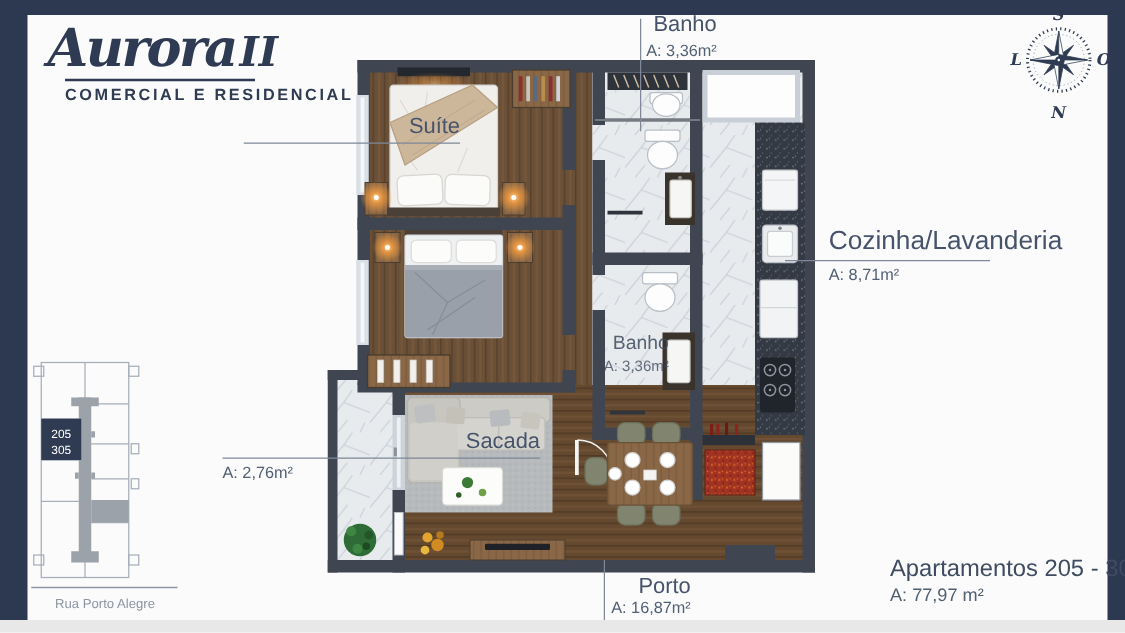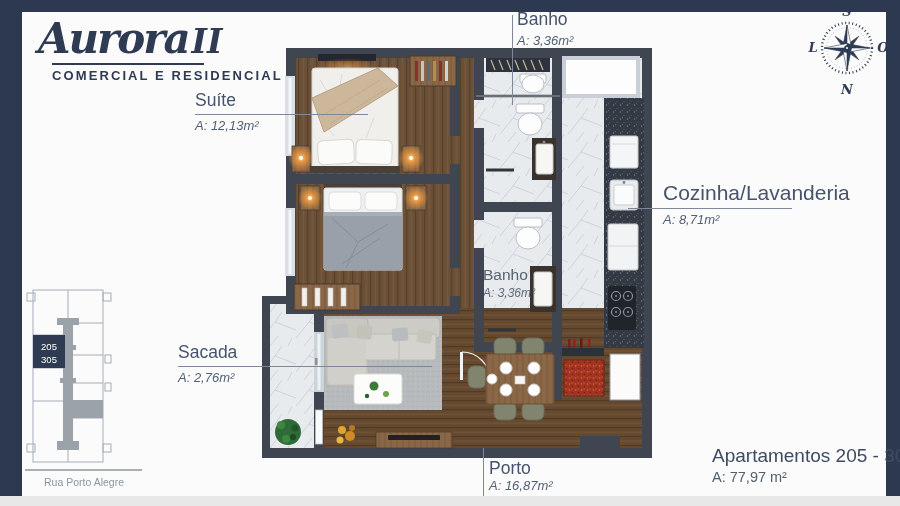--- a/index.html
+++ b/index.html
@@ -15,23 +15,23 @@
   .logo{position:absolute;left:38px;top:18px;color:#2e3b52;}
   .logo-script{font-family:"DejaVu Serif",serif;font-style:italic;font-weight:bold;
                font-size:42px;letter-spacing:-2px;line-height:1;}
   .logo-suffix{font-family:"DejaVu Serif",serif;font-style:italic;font-weight:600;
                font-size:33px;margin-left:3px;}
   .logo-line{width:152px;height:2px;background:#2e3b52;margin:2px 0 3px 14px;}
   .logo-tag{font-size:13px;font-weight:bold;letter-spacing:2.1px;margin-left:14px;color:#2e3b52;}
 
   
   .lbl{position:absolute;color:#46536a;}
-  .lbl .t{font-size:17.5px;line-height:1.1;white-space:nowrap;}
+  .lbl .t{font-size:17.5px;line-height:1.1;white-space:nowrap;text-align:right;}
   .lbl .ln{height:1px;background:#7e8898;margin:4px 0 3px 0;}
-  .lbl .a{font-size:13px;color:#52607400;color:#526074;white-space:nowrap;font-style:italic;}
+  .lbl .a{font-size:13px;color:#52607400;color:#526074;white-space:nowrap;}
   .vline{position:absolute;width:1px;background:#7e8898;}
   .lbl-overlay .t{font-size:15.5px;color:rgba(62,74,92,0.85);}
   .lbl-overlay .a{font-size:12px;color:rgba(62,74,92,0.8);}
 
   .footer{position:absolute;left:712px;top:445px;color:#3e4b60;}
   .footer .ft{font-size:19px;line-height:1.15;white-space:nowrap;}
   .footer .fa{font-size:14.5px;color:#516070;margin-top:2px;}
 
   .abs{position:absolute;}
 </style>
@@ -385,21 +385,20 @@
 
   <div class="lbl" style="left:517px;top:10px">
     <div class="t">Banho</div>
     <div class="a" style="margin-top:4px">A: 3,36m²</div>
   </div>
   <div class="vline" style="left:512px;top:15px;height:90px"></div>
 
   <div class="lbl" style="left:195px;top:91px">
     <div class="t">Suíte</div>
     <div class="ln" style="width:173px"></div>
-    <div class="a">A: 12,13m²</div>
   </div>
 
 
   <div class="lbl" style="left:663px;top:181px">
     <div class="t" style="font-size:21px">Cozinha/Lavanderia</div>
     <div class="ln" style="width:164px;margin-left:-35px"></div>
     <div class="a">A: 8,71m²</div>
   </div>
 
   <div class="lbl lbl-overlay" style="left:483px;top:266px">

